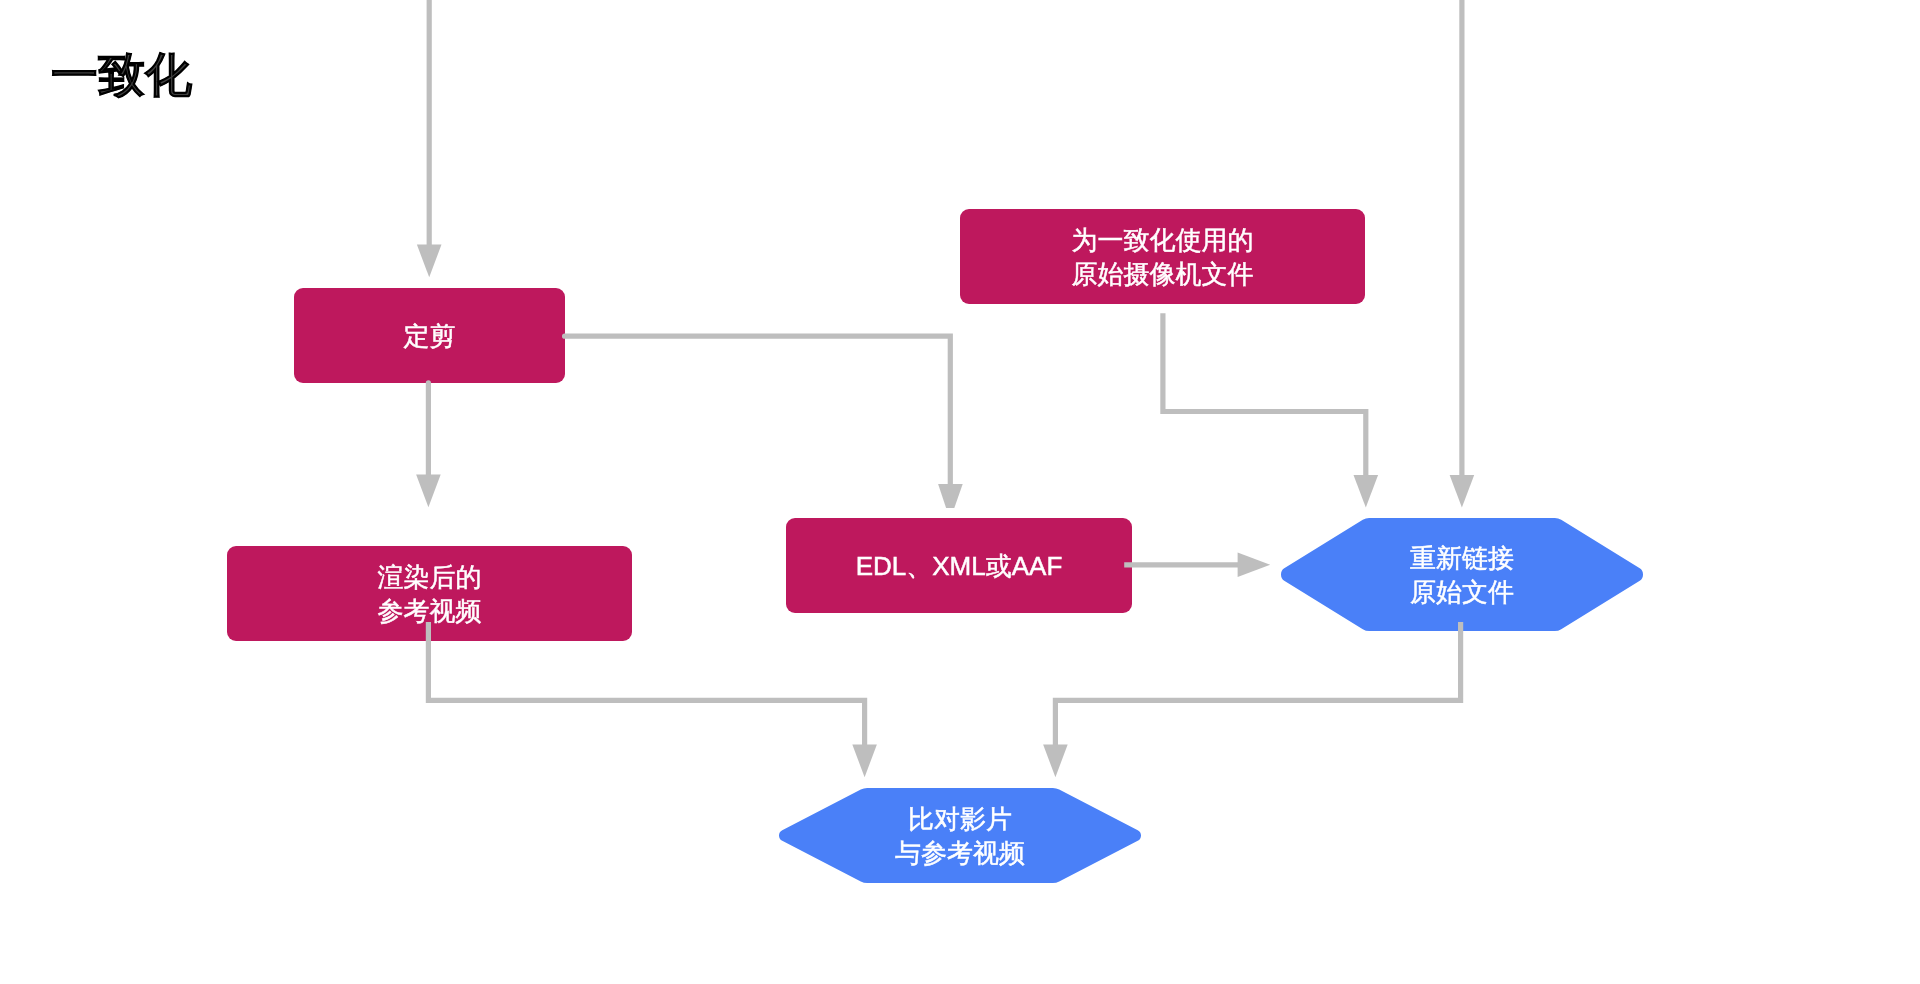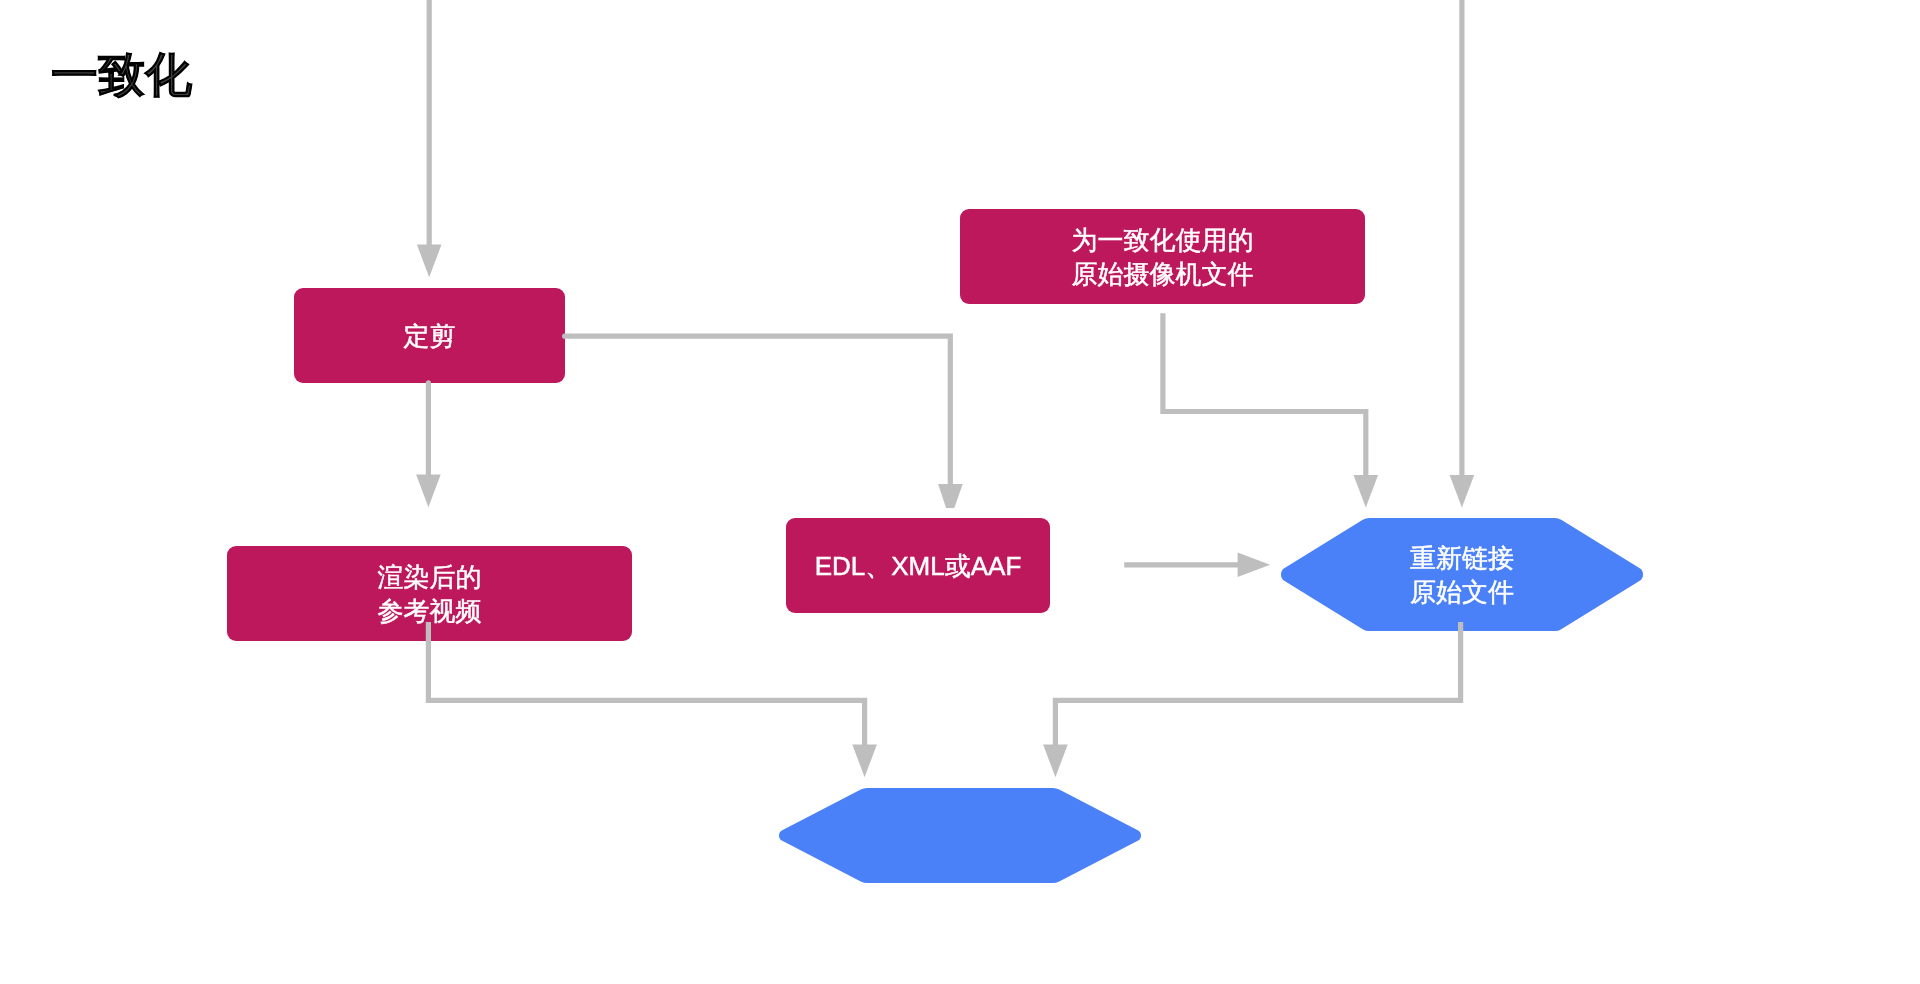--- a/index.html
+++ b/index.html
@@ -20,21 +20,21 @@
   .hex .label{position:relative;}
   #title{position:absolute;color:#404040;font-weight:bold;white-space:nowrap;
          transform:translateZ(0);
          left:51px;top:47px;font-size:47px;line-height:56px;letter-spacing:0px;
          -webkit-text-stroke:0.8px #000000;}
 
   
   #n-final-cut      {left:294px; top:288px; width:271px; height:95px;}
   #n-camera-files   {left:960px; top:209px; width:405px; height:95px;}
   #n-reference-video{left:227px; top:546px; width:405px; height:95px;}
-  #n-edl            {left:786px; top:518px; width:264px; height:95px;}
+  #n-edl            {left:786px; top:518px; width:346px; height:95px;}
   #n-relink         {left:1281px;top:518px; width:362px; height:113px;}
   #n-compare        {left:779px; top:788px; width:362px; height:95px;}
 </style>
 </head>
 <body>
 
 <div id="stage">
 
   <svg id="edges" viewBox="0 0 1920 984">
     <g fill="none" stroke="#bebebe" stroke-width="5.2" stroke-linecap="butt" stroke-linejoin="miter">
@@ -81,15 +81,17 @@
     <svg class="hexbg" viewBox="0 0 362 95" preserveAspectRatio="none">
       <path d="M 88.21 0 H 273.79 A 14 14 0 0 1 280.22 1.56 L 358.76 42.17 A 6 6 0 0 1 358.76 52.83 L 280.22 93.44 A 14 14 0 0 1 273.79 95 H 88.21 A 14 14 0 0 1 81.78 93.44 L 3.24 52.83 A 6 6 0 0 1 3.24 42.17 L 81.78 1.56 A 14 14 0 0 1 88.21 0 Z" fill="#4a80f8"></path>
     </svg>
     <span class="label">重新链接
 原始文件</span>
   </div>
   <div class="node hex" id="n-compare">
     <svg class="hexbg" viewBox="0 0 362 95" preserveAspectRatio="none">
       <path d="M 88.21 0 H 273.79 A 14 14 0 0 1 280.22 1.56 L 358.76 42.17 A 6 6 0 0 1 358.76 52.83 L 280.22 93.44 A 14 14 0 0 1 273.79 95 H 88.21 A 14 14 0 0 1 81.78 93.44 L 3.24 52.83 A 6 6 0 0 1 3.24 42.17 L 81.78 1.56 A 14 14 0 0 1 88.21 0 Z" fill="#4a80f8"></path>
     </svg>
+    <span class="label">比对影片
+与参考视频</span>
   </div>
 
 </div>
 
 </body></html>

